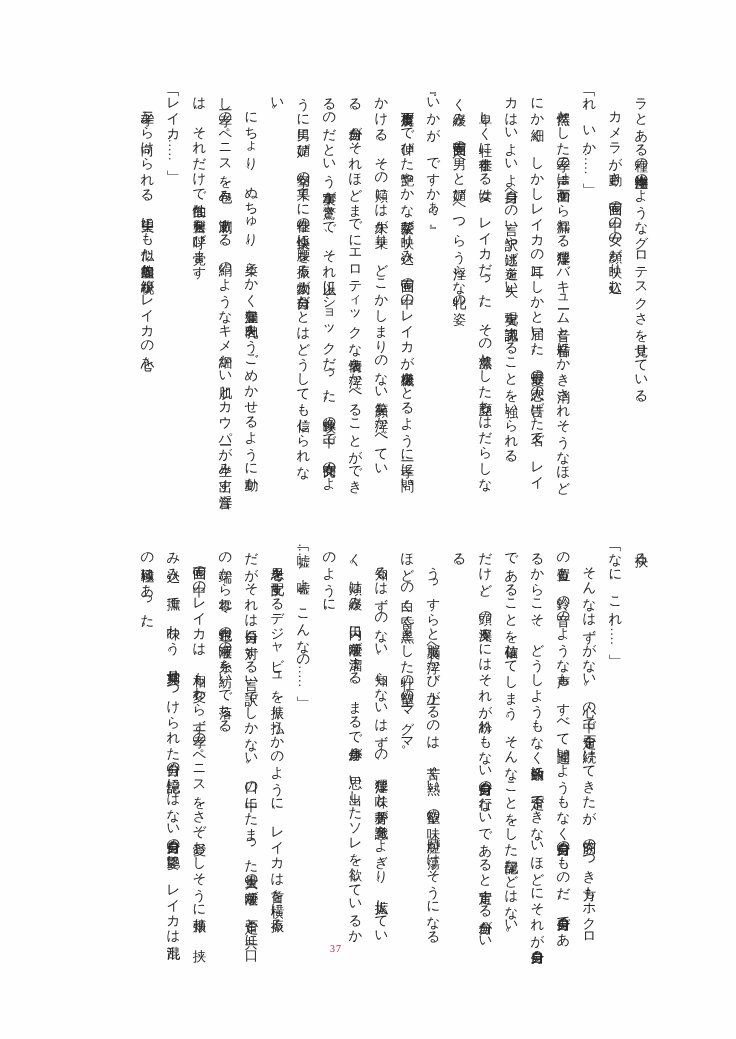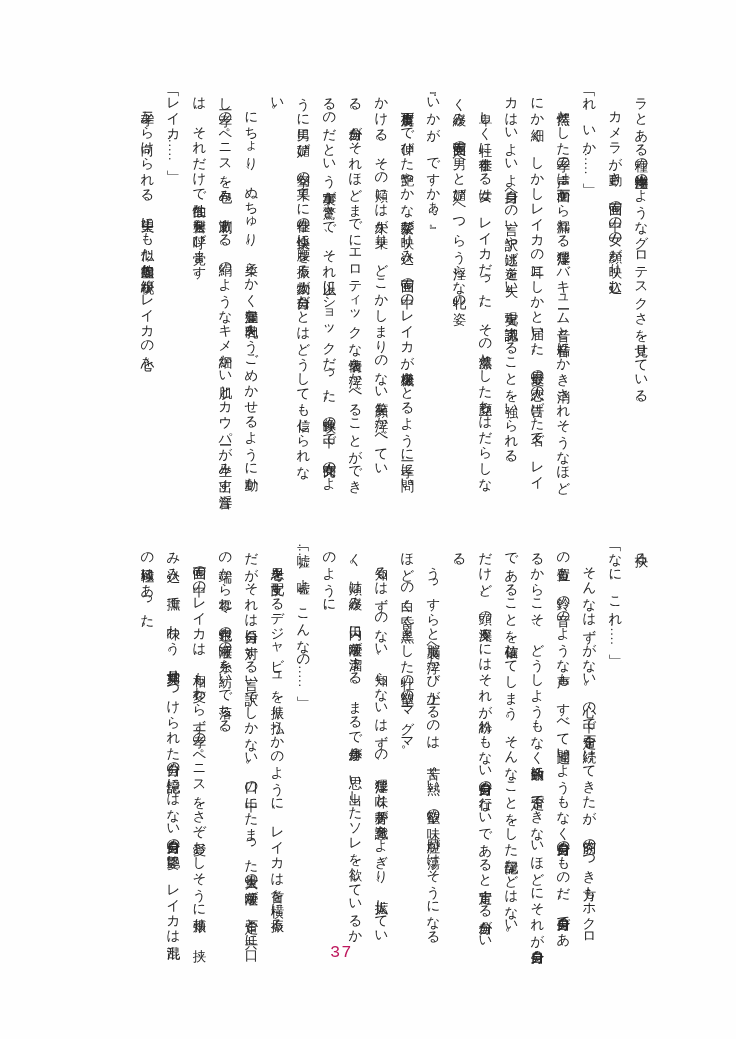--- a/index.html
+++ b/index.html
@@ -34,24 +34,23 @@
     padding: 0;
     text-indent: 0;
   }
   .text-block p.indent {
     text-indent: 1em;
   }
   .page-number {
     position: absolute;
     top: 943px;
     left: 330px;
-    font-size: 17px;
+    font-size: 10px;
     color: #be185d;
     letter-spacing: 1px;
-    font-family: Liberation Mono, monospace;
   }
 </style>
 </head>
 <body>
 
 <div class="page">
 
   <div class="text-block text-block-upper">
       <p class="para">ラとある種の海洋生物のようなグロテスクさを見せている。</p>
       <p class="para indent">カメラが動き、画面の中の女の顔が映り込む。</p>

